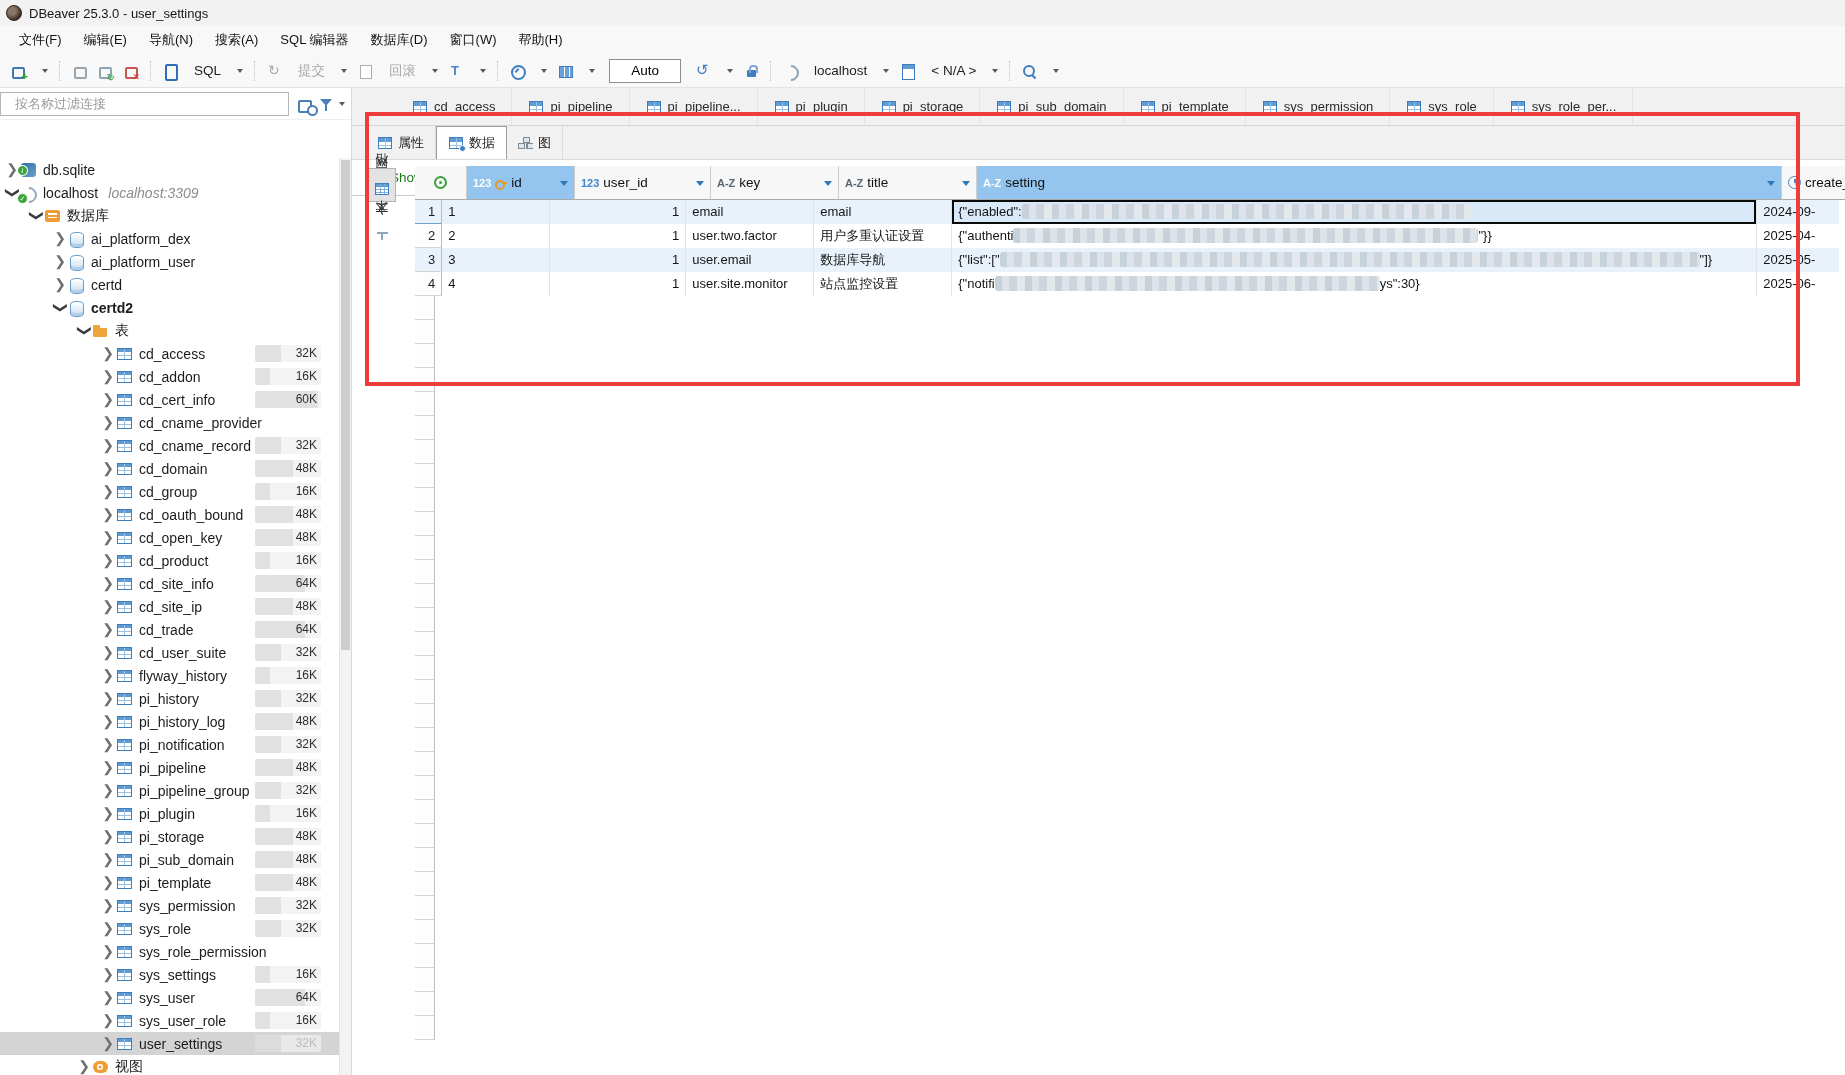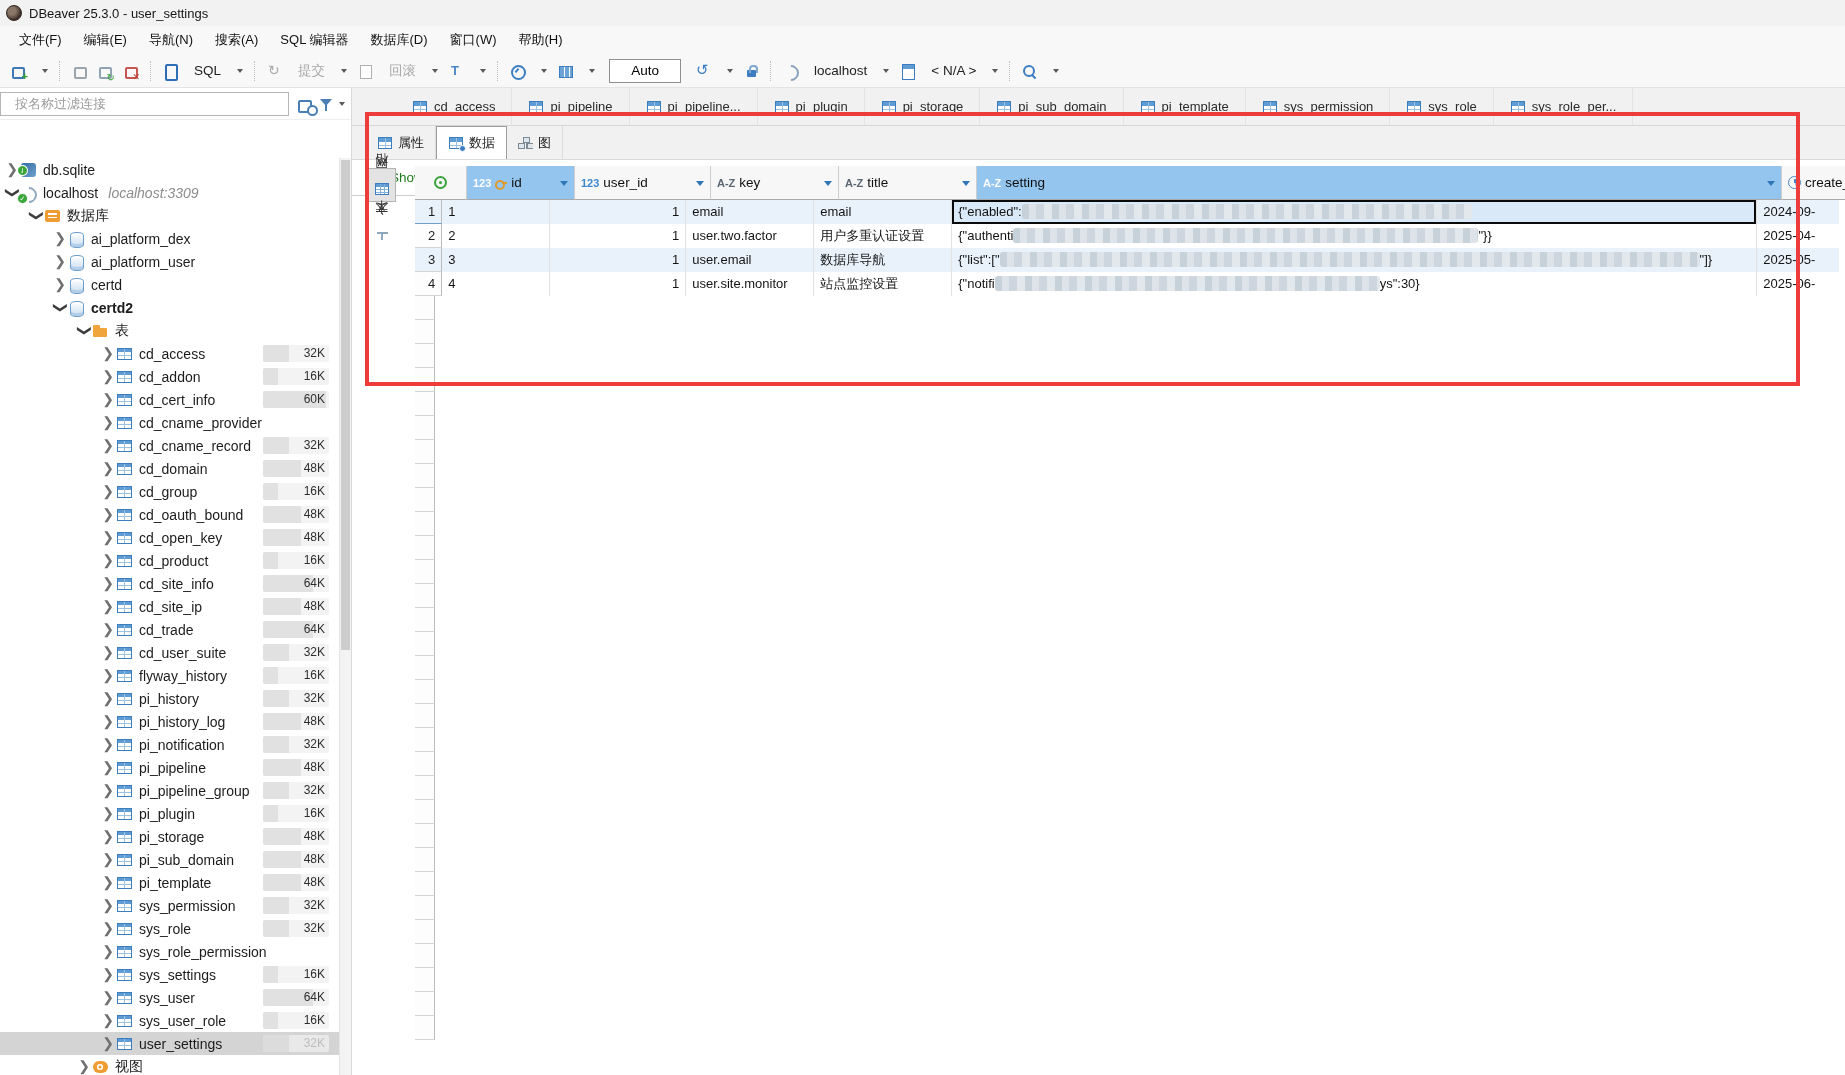--- a/index.html
+++ b/index.html
@@ -98,21 +98,21 @@
   .ti-tfolder::after { content:""; position:absolute; left:1px; top:2px; width:7px; height:4px; background:#f0a43c; border-radius:1px 1px 0 0; }
   .ti-views::before { content:""; position:absolute; inset:2px 1px; background:#ef9d33; border-radius:7px; }
   .ti-views::after { content:""; position:absolute; left:5px; top:5px; width:6px; height:6px; background:#fff; border-radius:50%; box-shadow:inset 0 0 0 1.5px #fff, inset 0 0 0 3px #ef9d33; }
   .ti-sqlite::before { content:""; position:absolute; inset:1px; background:linear-gradient(135deg,#2f6ba3,#6ea0cd); border-radius:3px; }
   .ti-sqlite::after { content:""; position:absolute; left:4px; top:3px; width:8px; height:3px; background:#bcd8ef; border-radius:2px; transform:rotate(-35deg); }
   .ti-mysql::before { content:""; position:absolute; left:1px; top:2px; width:12px; height:12px; border:2.5px solid #93a9c2; border-left-color:transparent; border-bottom-color:transparent; border-radius:50%; transform:rotate(45deg); }
   .chk::after { content:"✓"; position:absolute; left:-3px; bottom:-3px; width:9px; height:9px; background:#3aa63a; color:#fff; font-size:7px; line-height:9px; text-align:center; border-radius:50%; border:1px solid #fff; }
   .tlab { color:#1c1c1c; font-size:14px; }
   .tlab.b { font-weight:bold; }
   .tmeta { color:#8d8d8d; font-style:italic; margin-left:10px; font-size:14px; }
-  .pill { position:relative; margin-left:auto; margin-right:10px; width:66px; height:17px; background:#f3f3f3; border-radius:2px; overflow:hidden; flex:0 0 66px; }
+  .pill { position:relative; margin-left:auto; margin-right:18px; width:66px; height:17px; background:#f3f3f3; border-radius:2px; overflow:hidden; flex:0 0 66px; }
   .pill .bar { position:absolute; left:0; top:0; bottom:0; background:#e1e1e1; }
   .pill .val { position:absolute; right:4px; top:0; line-height:17px; font-size:12px; color:#2e2e2e; }
   .trow.sel .pill { background:#e9e9e9; }
   .trow.sel .pill .bar { background:#dcdcdc; }
   .trow.sel .pill .val { color:#bdbdbd; }
   .sb-scroll { position:absolute; right:0; top:70px; bottom:0; width:12px; background:#f3f3f3; border-left:1px solid #e4e4e4; }
   .sb-scroll .thumb { position:absolute; left:1px; right:1px; top:2px; height:490px; background:#cdcdcd; }
 
   
   .rtabs { height:34px; background:#f1f1f1; border-bottom:1px solid #dadada; display:flex; align-items:stretch; padding-left:14px; }

